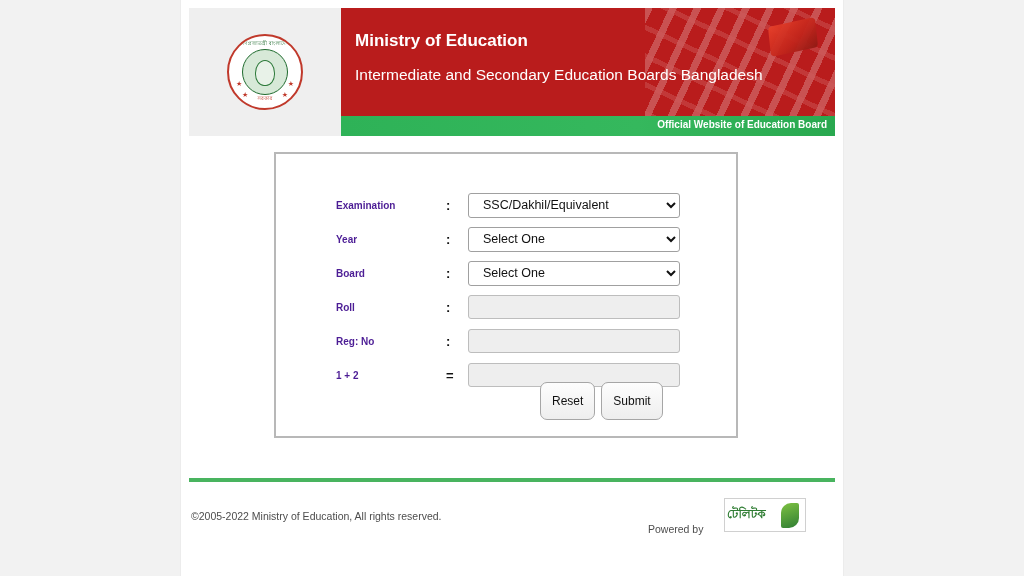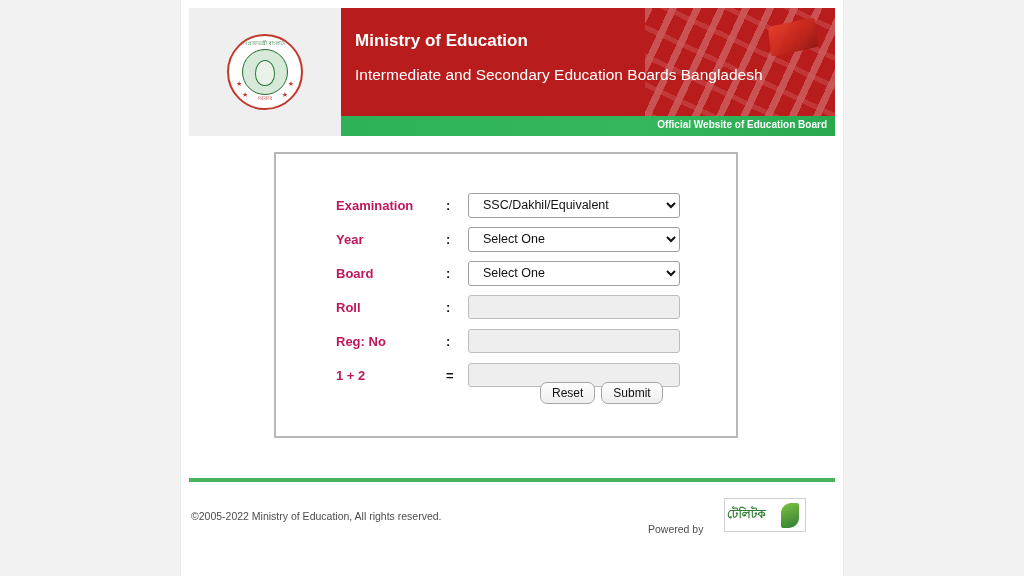--- a/index.html
+++ b/index.html
@@ -189,23 +189,23 @@
     left: 60px;
     top: 34px;
   }
   .frow {
     display: flex;
     align-items: center;
     height: 34px;
   }
   .flabel {
     width: 110px;
-    font-size: 13px;
-    font-weight: bold;
-    color: #be185d;
+    font-size: 10px;
+    font-weight: bold;
+    color: #4c1d95;
   }
   .fcolon {
     width: 22px;
     font-size: 13px;
     font-weight: bold;
     color: #111111;
   }
   select.fselect {
     width: 212px;
     height: 25px;
@@ -237,21 +237,21 @@
     display: flex;
     gap: 6px;
   }
   .btn {
     font-family: "Liberation Sans", sans-serif;
     font-size: 12px;
     color: #111111;
     background: linear-gradient(to bottom, #fdfdfd, #eeeeee);
     border: 1px solid #a6a6a6;
     border-radius: 7px;
-    padding: 3px 11px;
+    padding: 11px 11px;
     cursor: pointer;
   }
 
   
   .footer-rule {
     position: absolute;
     left: 8px;
     top: 478px;
     width: 646px;
     height: 4px;

